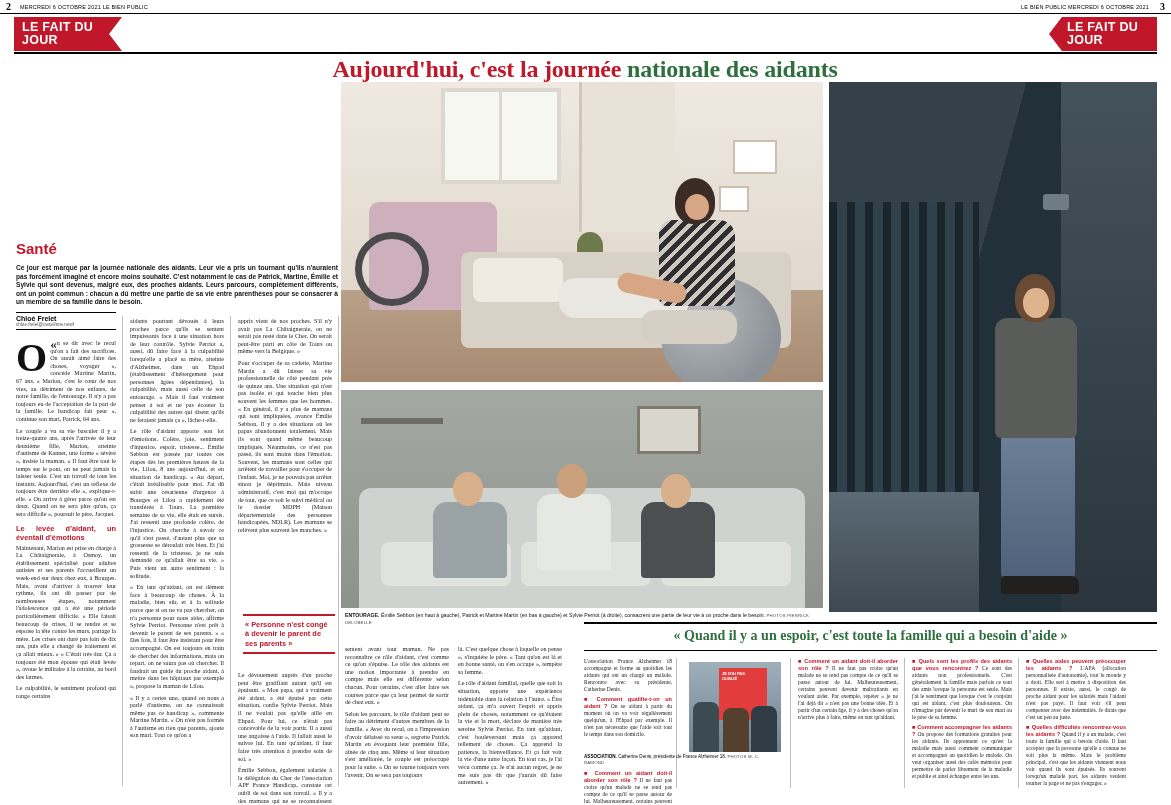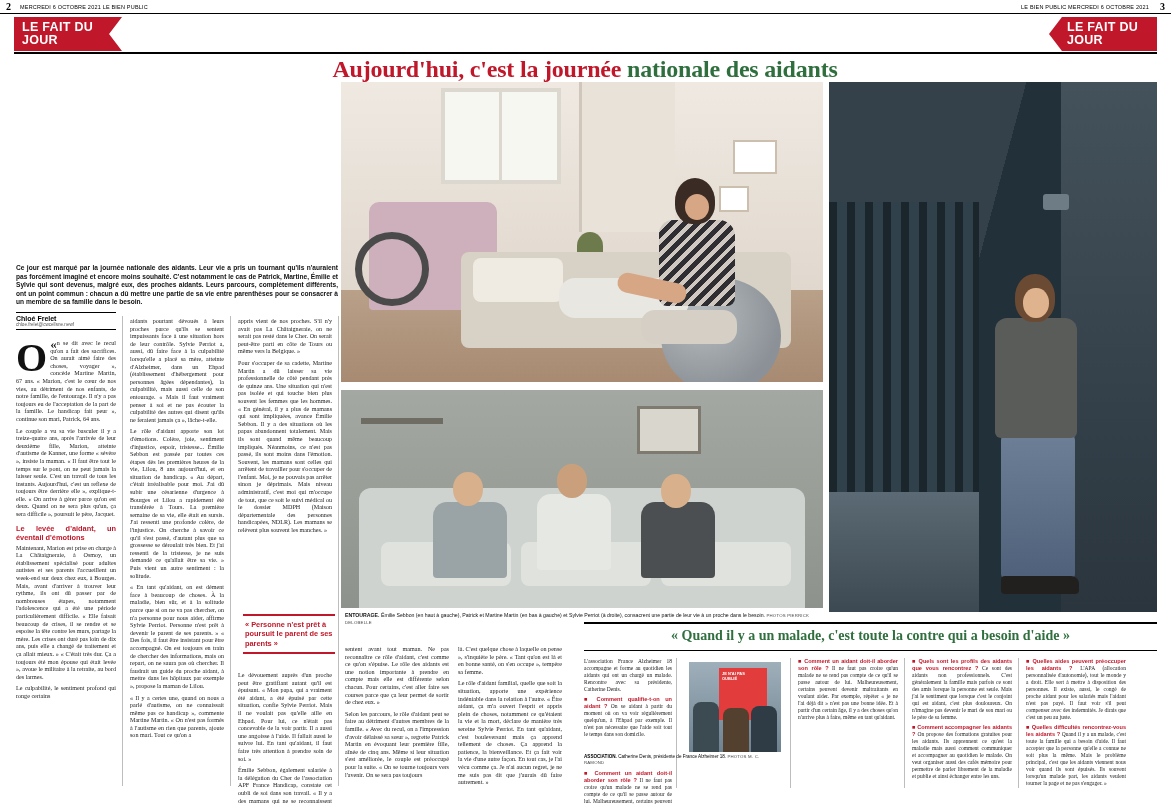--- a/index.html
+++ b/index.html
@@ -178,20 +178,21 @@
   <div class="banner">
     <div class="flag left">LE FAIT DU JOUR</div>
     <div class="flag right">LE FAIT DU JOUR</div>
     <div class="banner-title">
       <span>Aujourd'hui, c'est la journée</span>
       <span class="b2">nationale des aidants</span>
     </div>
   </div>
   <div class="banner-rule"></div>
 
+  <div class="rubric">Santé</div>
   <div class="chapo">Ce jour est marqué par la journée nationale des aidants. Leur vie a pris un tournant qu'ils n'auraient pas forcément imaginé et encore moins souhaité. C'est notamment le cas de Patrick, Martine, Émilie et Sylvie qui sont devenus, malgré eux, des proches aidants. Leurs parcours, complètement différents, ont un point commun : chacun a dû mettre une partie de sa vie entre parenthèses pour se consacrer à un membre de sa famille dans le besoin.</div>
   <div class="byline-box">
     <div class="byline-name">Chloé Frelet</div>
     <div class="byline-mail">chloe.frelet@cwcellsne.newf</div>
   </div>
 
   <div class="vrule" style="left:122px; top:316px; height:470px;"></div>
   <div class="vrule" style="left:230px; top:316px; height:470px;"></div>
   <div class="vrule" style="left:338px; top:316px; height:470px;"></div>
 
@@ -218,21 +219,21 @@
     </div>
   <div class="col" id="c4" style="left:345px; top:646px; width:104px; height:142px;">
       <p>sentent avant tout maman. Ne pas reconnaître ce rôle d'aidant, c'est comme ce qu'on s'épuise. Le rôle des aidants est une notion importante à prendre en compte mais elle est différente selon chacun. Pour certains, c'est aller faire ses courses parce que ça leur permet de sortir de chez eux. »</p>
       <p>Selon les parcours, le rôle d'aidant peut se faire au détriment d'autres membres de la famille. « Avec du recul, on a l'impression d'avoir délaissé sa sœur », regrette Patrick Martin en évoquant leur première fille, aînée de cinq ans. Même si leur situation s'est améliorée, le couple est préoccupé pour la suite. « On se tourne toujours vers l'avenir. On se sera pas toujours</p>
     </div>
   <div class="col" id="c5" style="left:458px; top:646px; width:104px; height:142px;">
       <p>là. C'est quelque chose à laquelle on pense », s'inquiète le père. « Tant qu'on est là et en bonne santé, on s'en occupe », tempère sa femme.</p>
       <p>Le rôle d'aidant familial, quelle que soit la situation, apporte une expérience indéniable dans la relation à l'autre. « Être aidant, ça m'a ouvert l'esprit et appris plein de choses, notamment ce qu'étaient la vie et la mort, déclare de manière très sereine Sylvie Perriot. En tant qu'aidant, c'est bouleversant mais ça apprend tellement de choses. Ça apprend la patience, la bienveillance. Et ça fait voir la vie d'une autre façon. En tout cas, je l'ai vécu comme ça. Je n'ai aucun regret, je ne me suis pas dit que j'aurais dû faire autrement. »</p>
     </div>
 
-  <div class="pullquote">« Personne n'est prêt à poursuit le parent de ses parents »</div>
+  <div class="pullquote">« Personne n'est congé à devenir le parent de ses parents »</div>
 
   <div class="photo" id="photo1">
     <div class="wall"></div>
     <div class="window"></div>
       <div class="windowbars"></div>
     <div class="door"></div>
     <div class="frame1"></div>
       <div class="frame2"></div>
     <div class="plant"></div>
     <div class="floor"></div>
@@ -278,21 +279,21 @@
     <div class="p-head" style="left:320px; top:84px; background:#d8b08c;"></div>
   </div>
 
   <div class="cap" style="left:345px; top:612px; width:470px;">
     <b>ENTOURAGE.</b>
     <span>Émilie Sebbon (en haut à gauche), Patrick et Martine Martin (en bas à gauche) et Sylvie Perriot (à droite), consacrent une partie de leur vie à un proche dans le besoin.</span>
     <span class="credit">PHOTOS PIERRICK DELOBELLE</span>
   </div>
 
   <div class="secrule"></div>
-  <div class="sechead">« Quand il y a un malade, c'est toute la contre qui a besoin d'aide »</div>
+  <div class="sechead">« Quand il y a un espoir, c'est toute la famille qui a besoin d'aide »</div>
   <div class="secrule2"></div>
 
   <div class="vrule" style="left:676px; top:658px; height:130px;"></div>
   <div class="vrule" style="left:790px; top:658px; height:130px;"></div>
   <div class="vrule" style="left:904px; top:658px; height:130px;"></div>
   <div class="vrule" style="left:1018px; top:658px; height:130px;"></div>
 
   <div class="qa" id="qa1" style="left:584px; top:658px; width:88px;">
       <p>L'association France Alzheimer 18 accompagne et forme au quotidien les aidants qui ont un chargé un malade. Rencontre avec sa présidente, Catherine Denis.</p>
       <p><span class="q">■ Comment qualifie-t-on un aidant ?</span> <span>On se aidant à partir du moment où on va voir régulièrement quelqu'un, à l'Ehpad par exemple. Il n'est pas nécessaire que l'aide soit tout le temps dans son domicile.</span></p>

